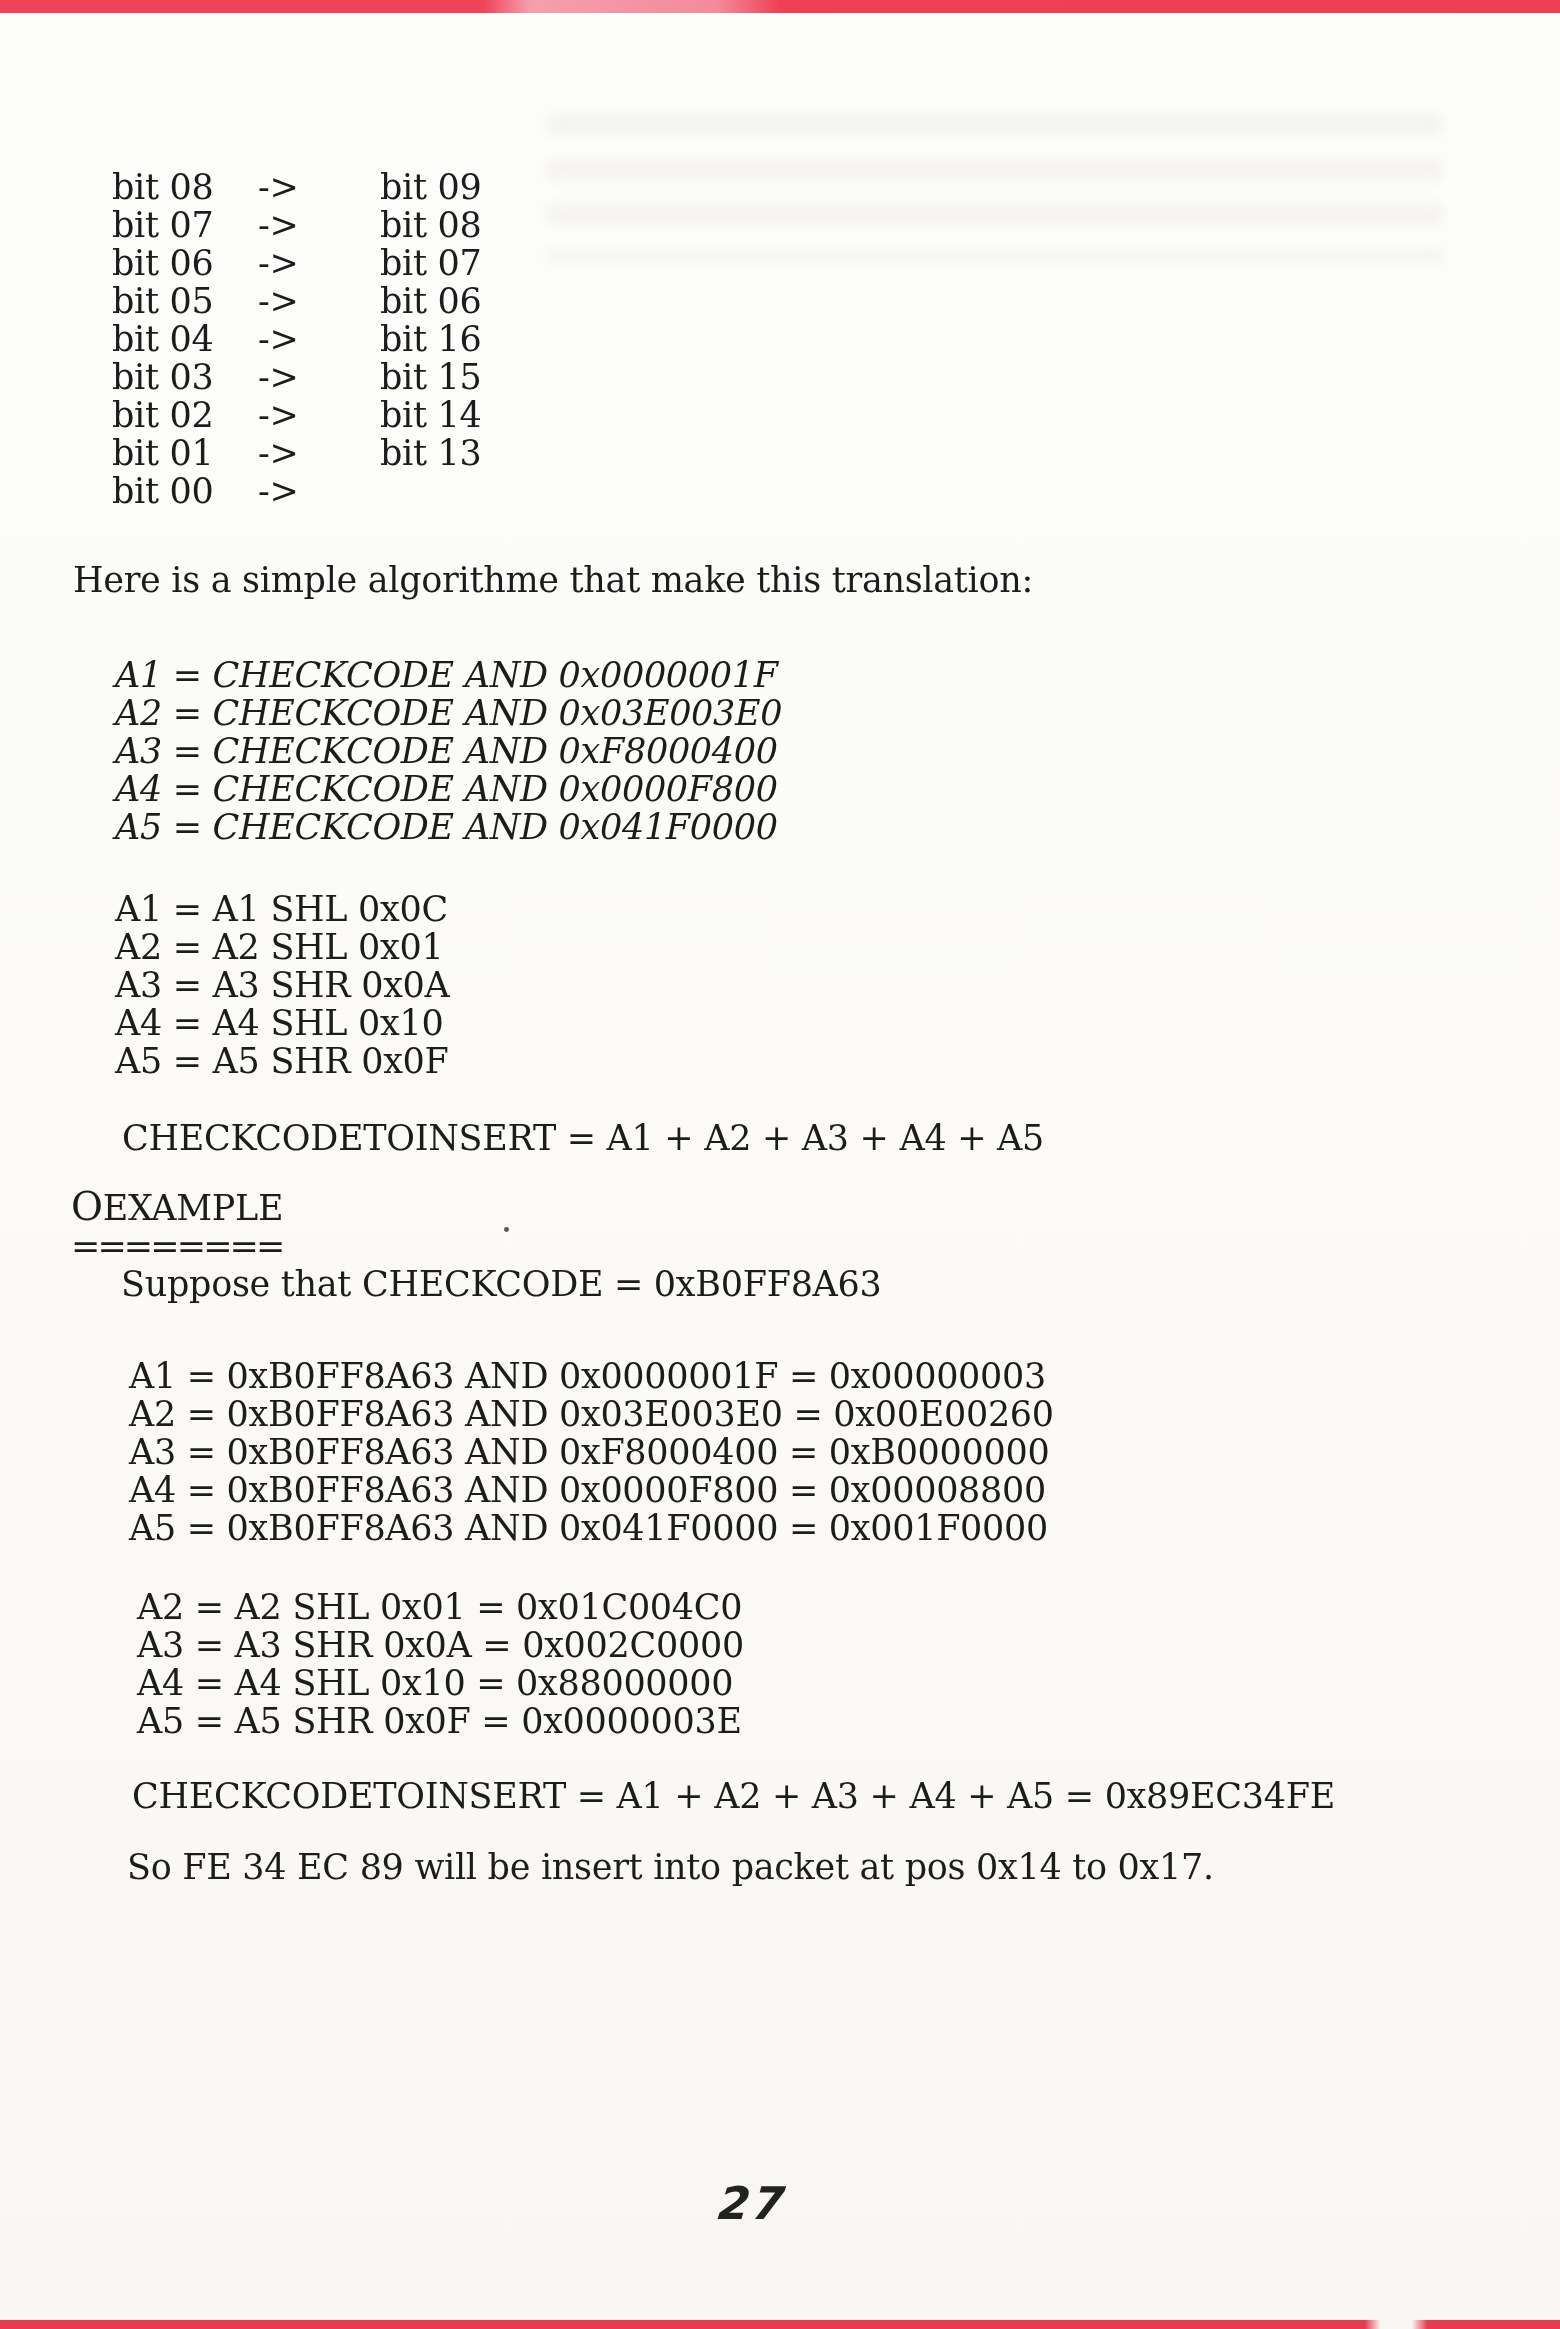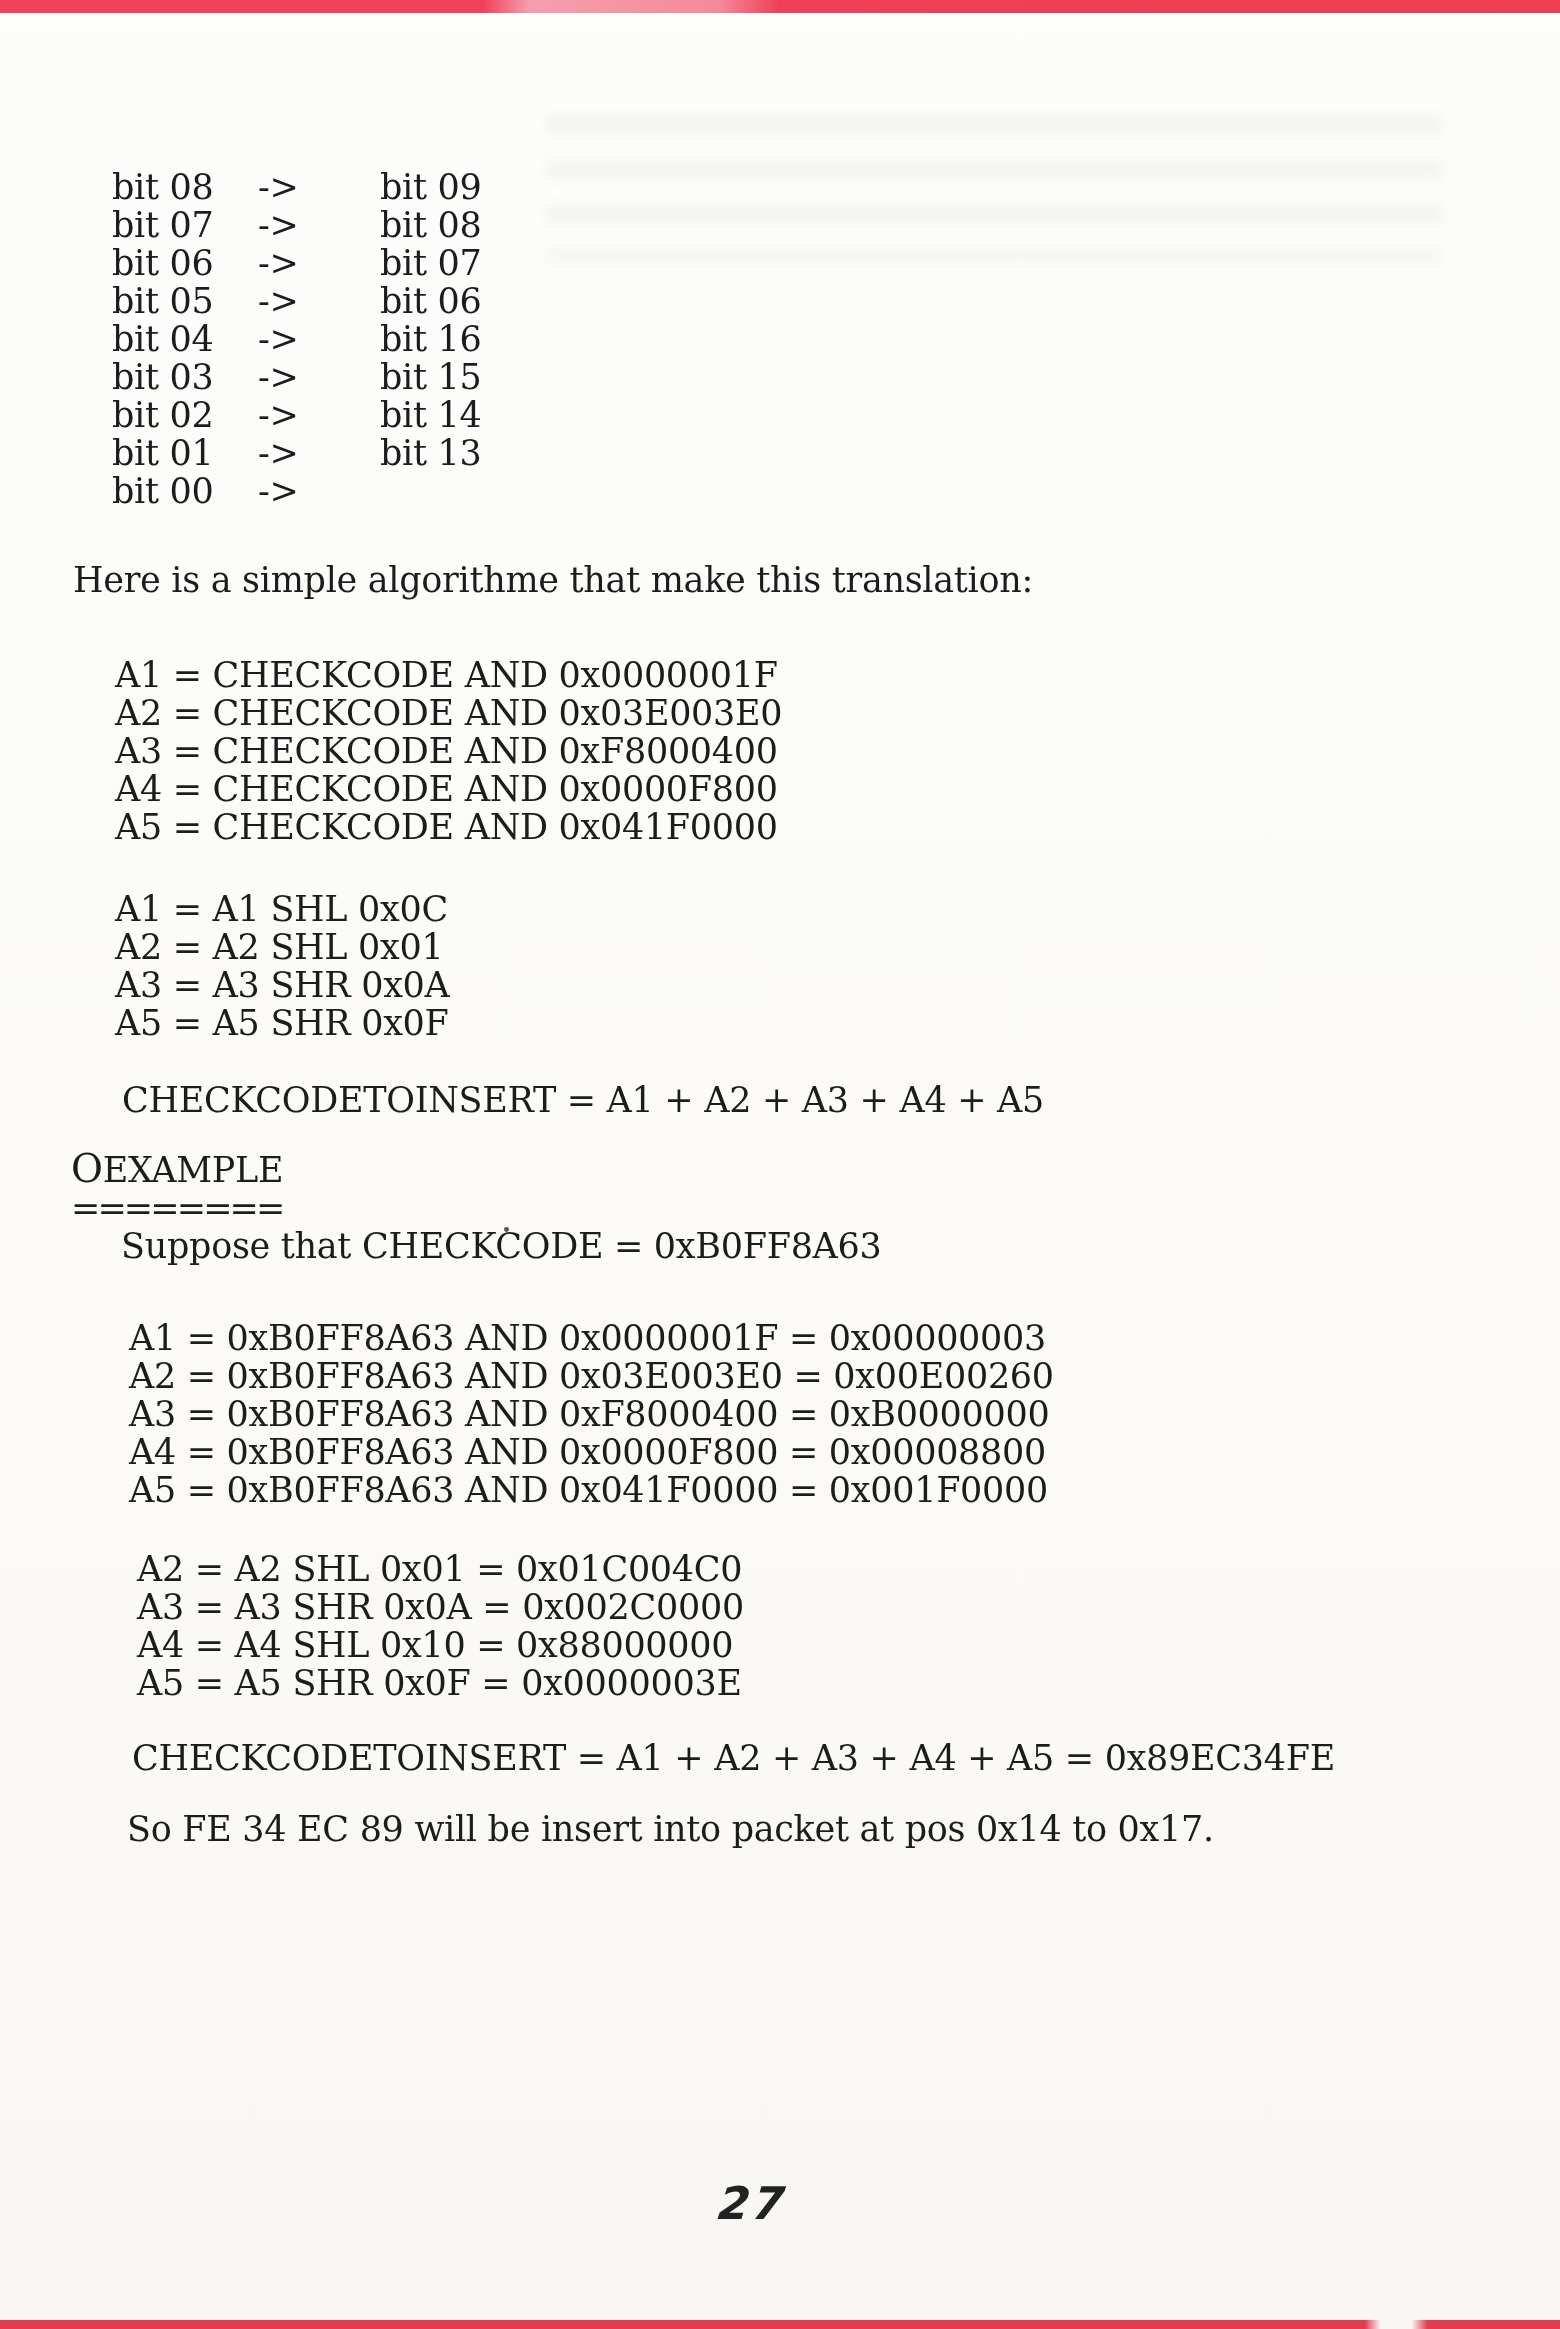--- a/index.html
+++ b/index.html
@@ -24,21 +24,21 @@
   .edge-bar.bottom {
     bottom: 0; height: 9.8px;
     background: linear-gradient(90deg,
       #e63c50 0%, #e63c50 87.5%, #f7f6f2 88.5%, #f7f6f2 90.5%, #e63c50 91.5%, #e63c50 100%);
   }
   .content { position: absolute; top: 0; left: 0; width: 100%; padding-top: 168px; }
   .line, .bit-cell { font-size: 35px; line-height: 38px; white-space: pre; }
   .bit-table { margin-left: 112px; }
   .bit-row { display: grid; grid-template-columns: 146px 122px auto; }
   .intro    { margin: 51px 0 0 73px; }
-  .codeblock1 { margin: 57px 0 0 115px; }
+  .codeblock1 { margin: 57px 0 0 115px; font-style: italic; }
   .codeblock2 { margin: 44px 0 0 115px; }
   .sumline1   { margin: 39px 0 0 122px; }
   .example-heading { margin: 31px 0 0 71px; }
   .heading-row { display: flex; align-items: baseline; }
   .bullet-o { font-size: 39px; line-height: 38px; }
   .heading-text { font-size: 35px; line-height: 38px; }
   .heading-underline { font-size: 35px; line-height: 38px; letter-spacing: -2.9px; }
   .suppose    { margin: 0 0 0 50px; }
   .codeblock3 { margin: 54px 0 0 129px; }
   .codeblock4 { margin: 41px 0 0 137px; }
@@ -130,20 +130,21 @@
       <p class="line">A2 = CHECKCODE AND 0x03E003E0</p>
       <p class="line">A3 = CHECKCODE AND 0xF8000400</p>
       <p class="line">A4 = CHECKCODE AND 0x0000F800</p>
       <p class="line">A5 = CHECKCODE AND 0x041F0000</p>
     </div>
 
     <div class="codeblock2">
       <p class="line">A1 = A1 SHL 0x0C</p>
       <p class="line">A2 = A2 SHL 0x01</p>
       <p class="line">A3 = A3 SHR 0x0A</p>
+      <p class="line">A4 = A4 SHL 0x10</p>
       <p class="line">A5 = A5 SHR 0x0F</p>
     </div>
 
     <p class="sumline1 line">CHECKCODETOINSERT = A1 + A2 + A3 + A4 + A5</p>
 
     <div class="example-heading">
       <div class="heading-row">
         <span class="bullet-o">O</span>
         <span class="heading-text">EXAMPLE</span>
       </div>

